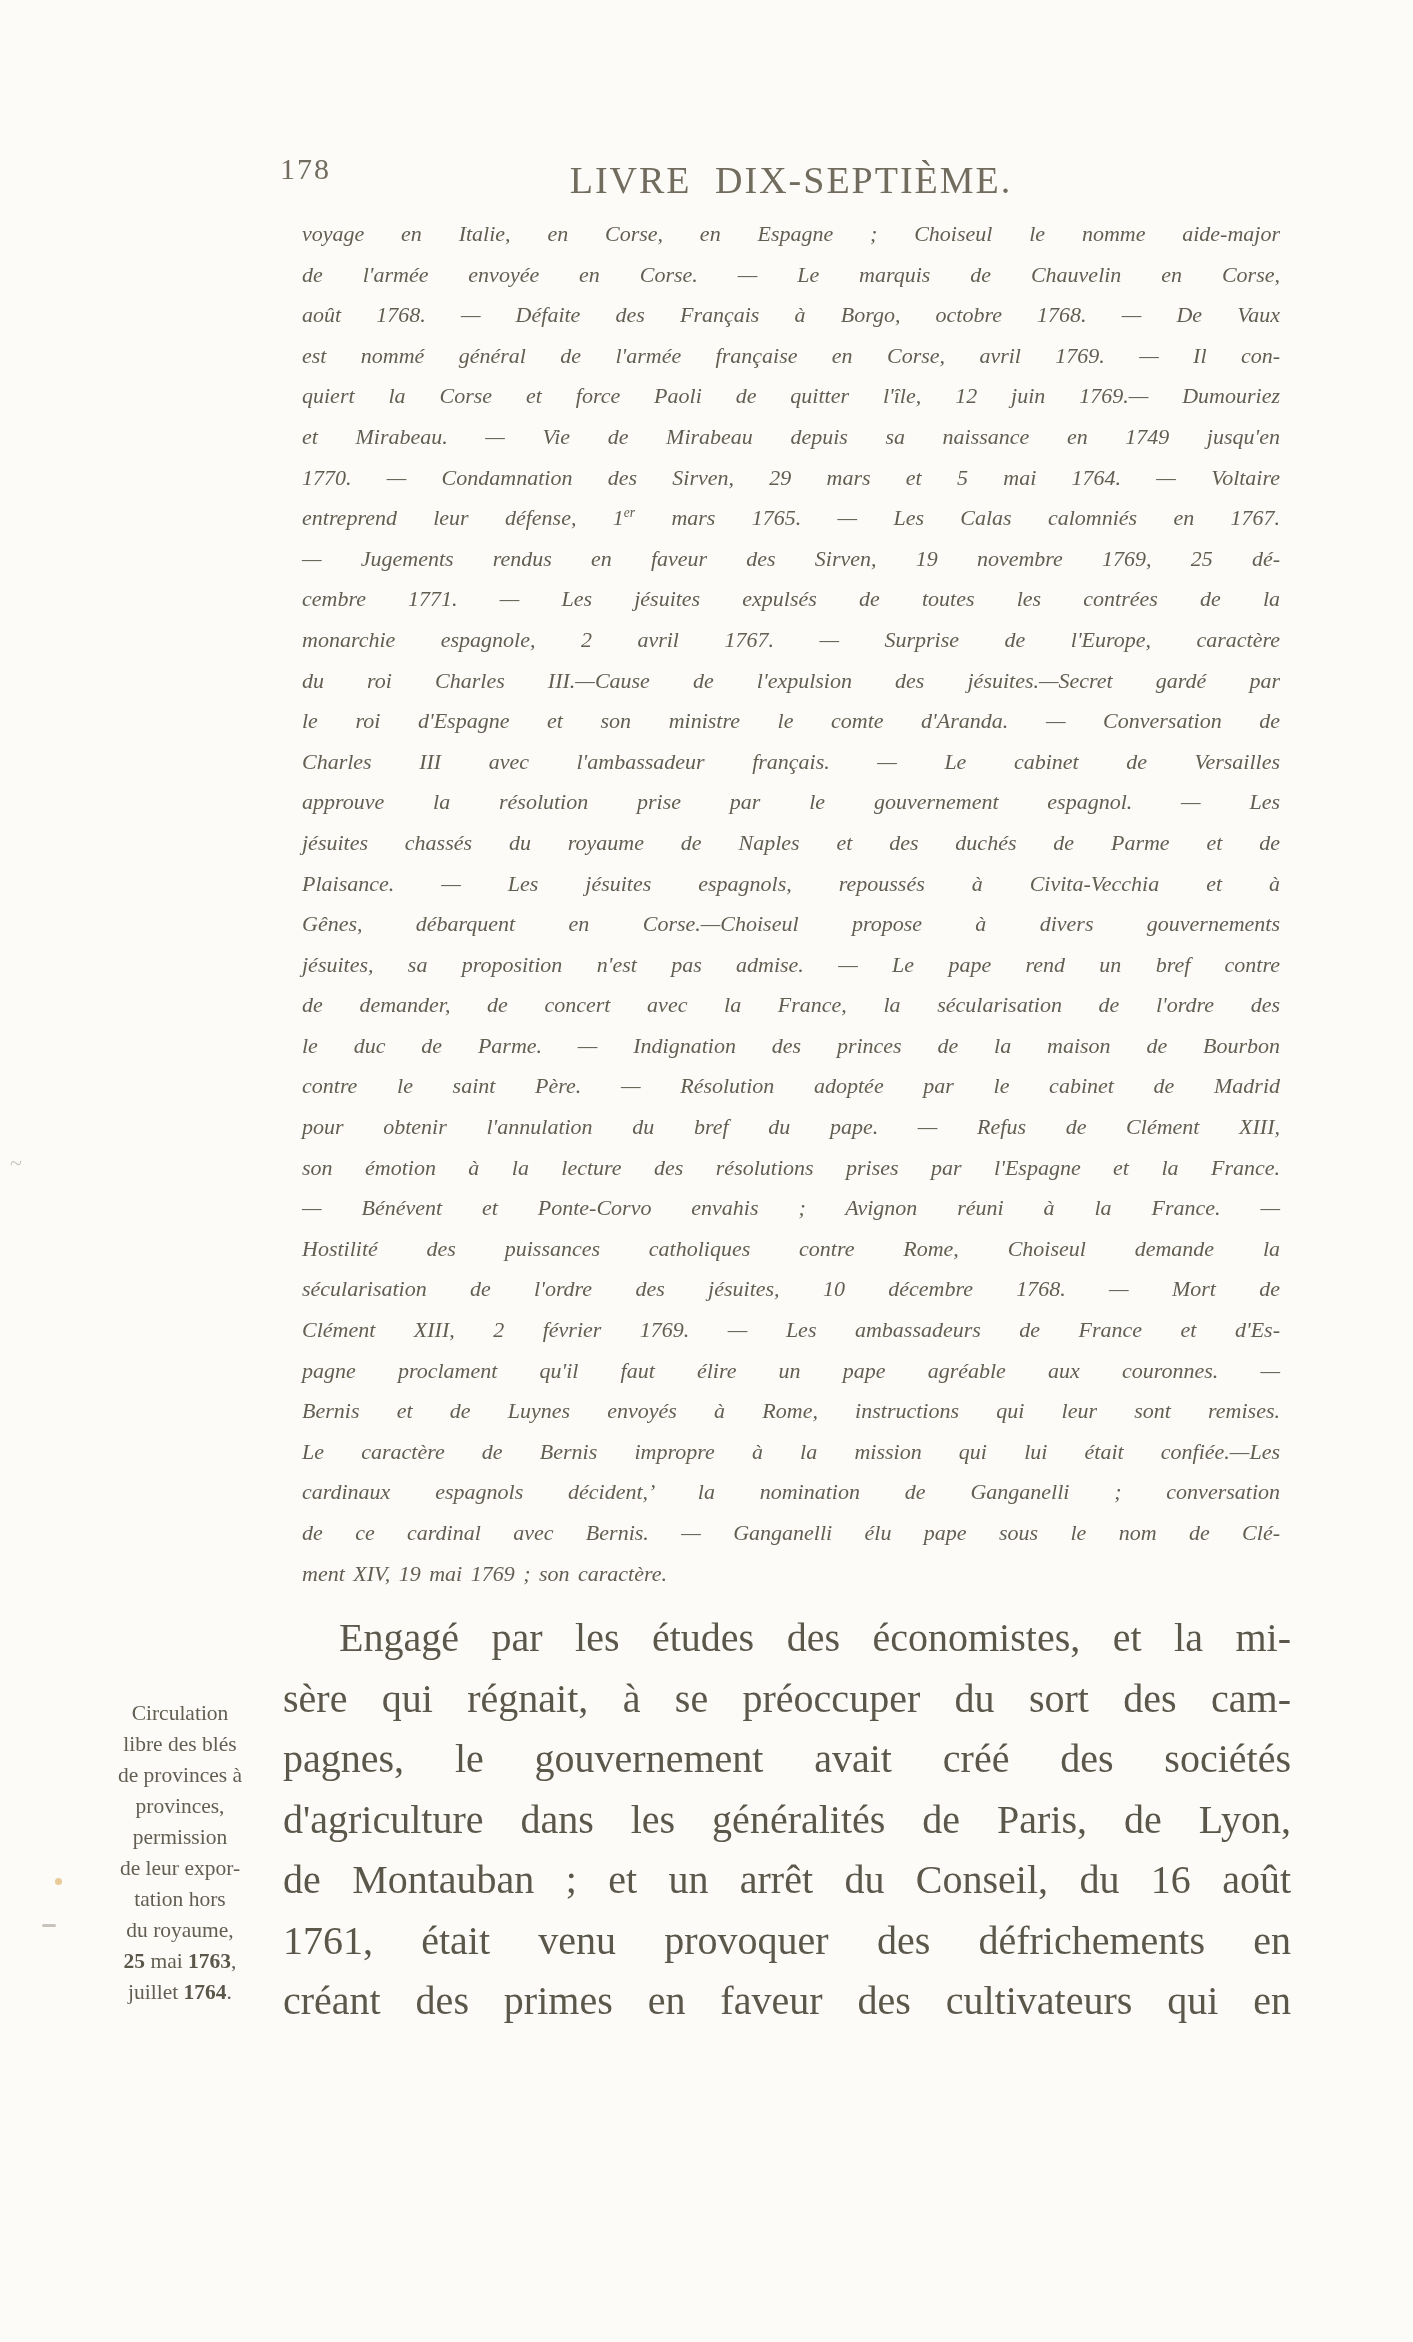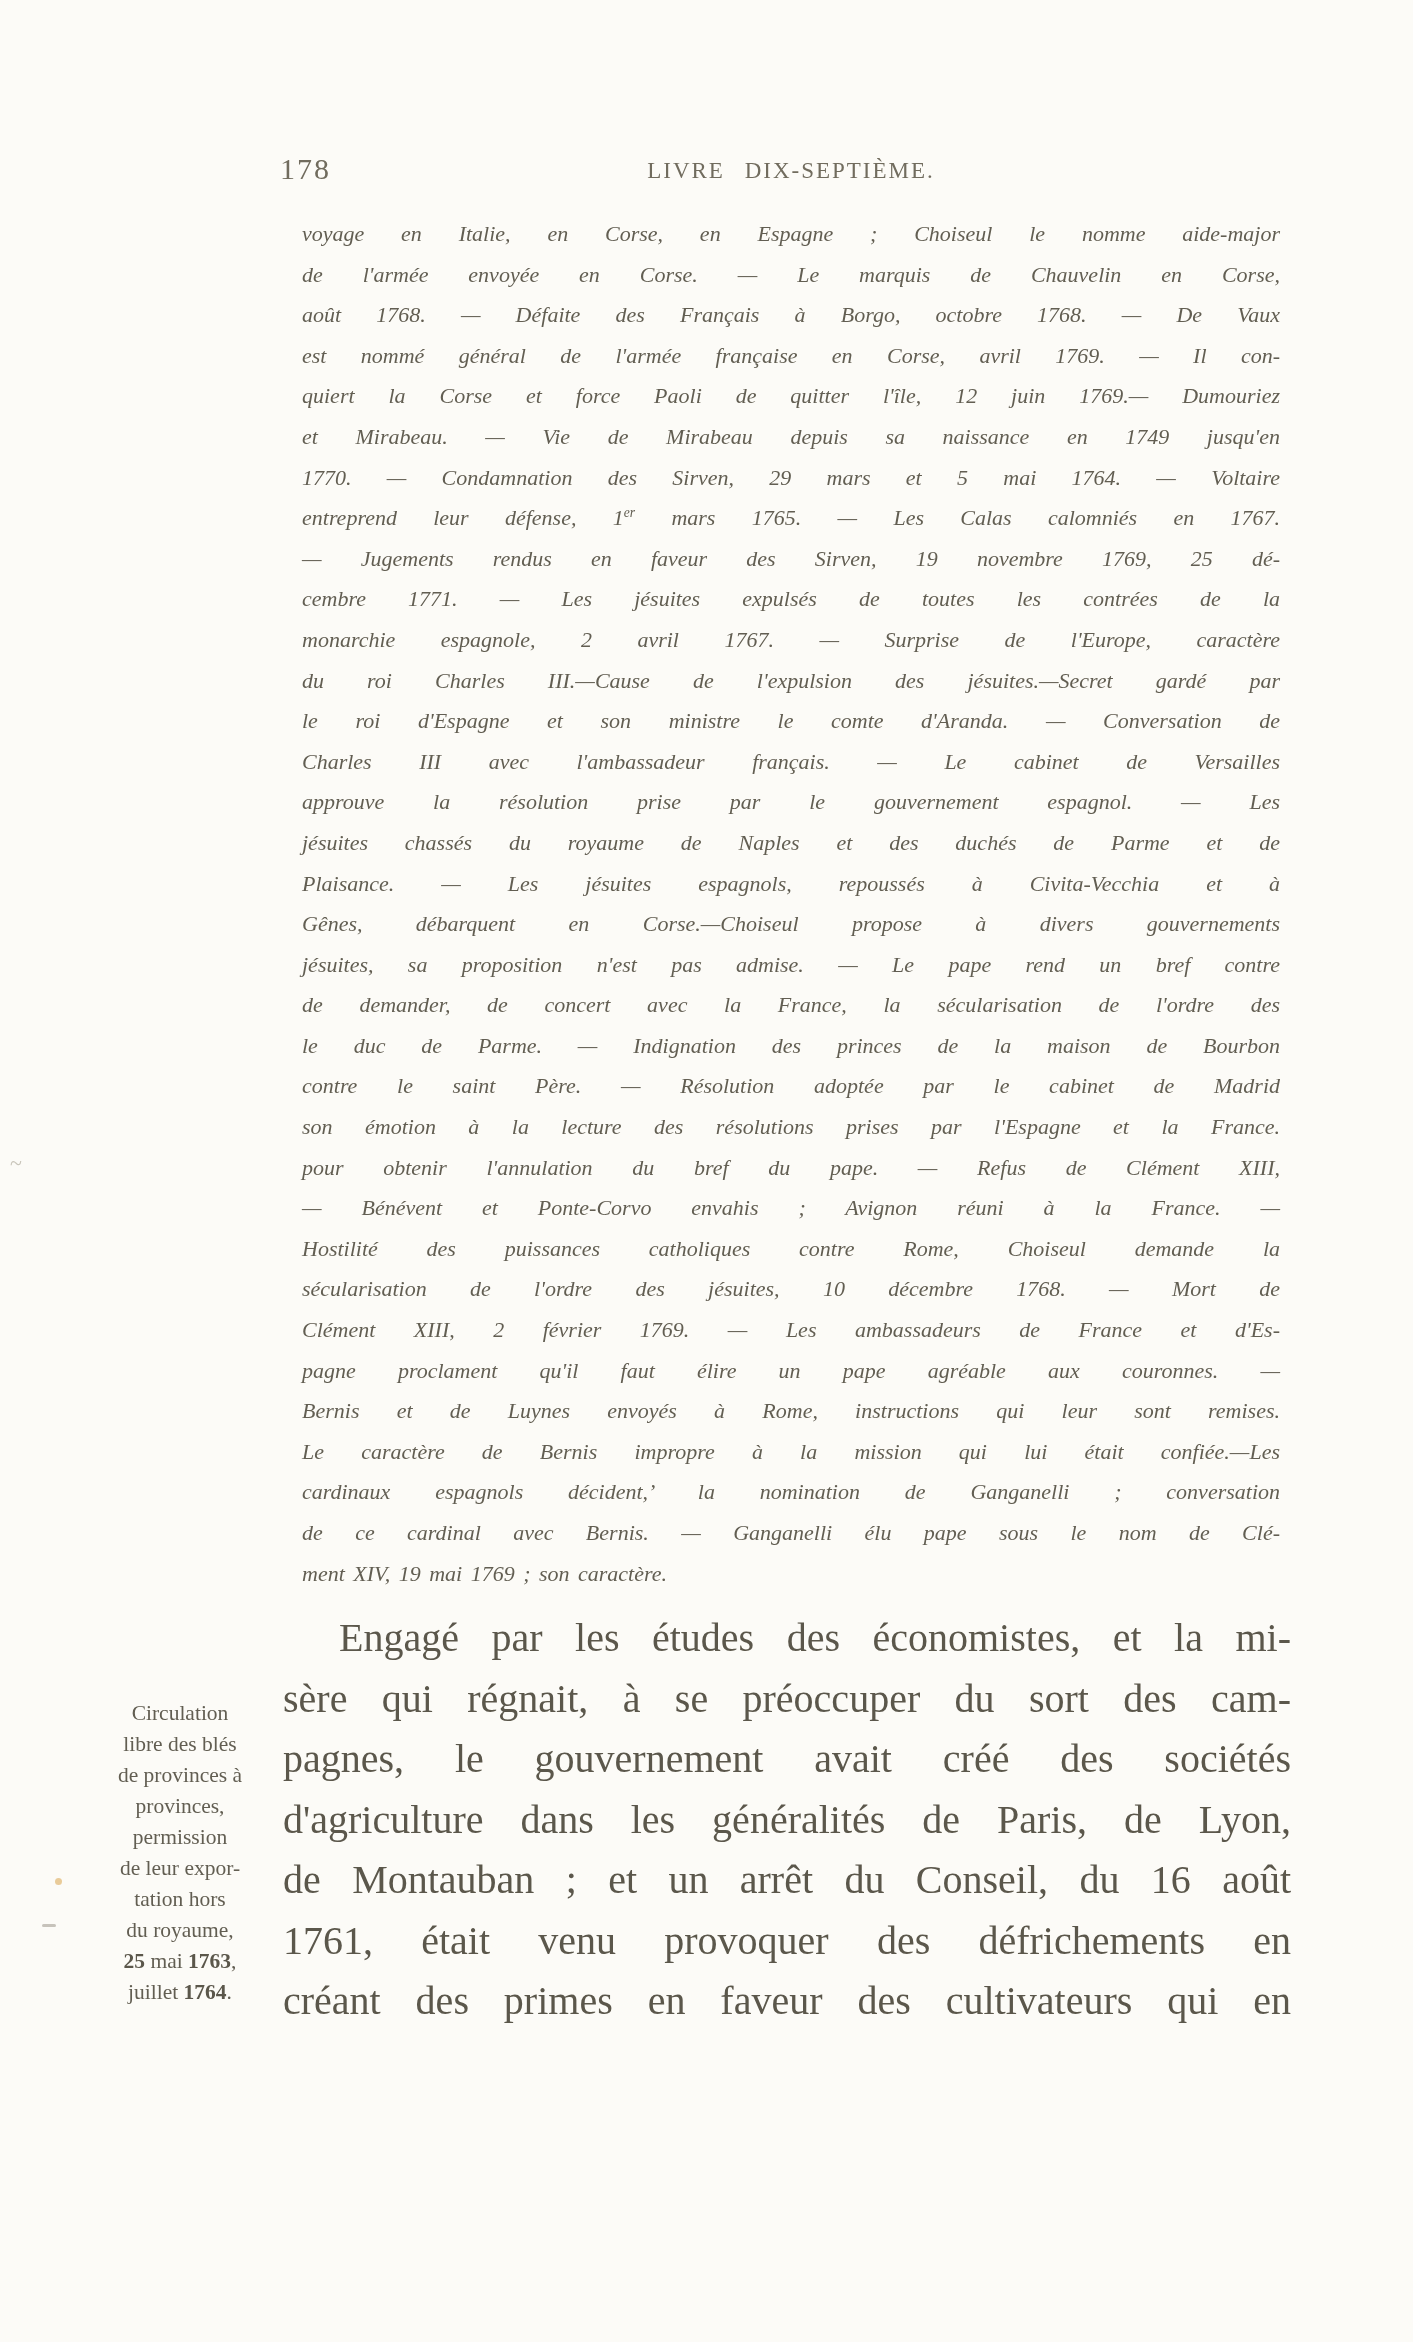--- a/index.html
+++ b/index.html
@@ -23,21 +23,21 @@
     font-size: 30px;
     letter-spacing: 2px;
     color: var(--ink-light, #716c5e);
   }
   .pagehead-title {
     position: absolute;
     left: 302px;
     top: 158px;
     width: 978px;
     text-align: center;
-    font-size: 23px;
+    font-size: 38px;
     letter-spacing: 2px;
     word-spacing: 12px;
     color: var(--ink-light, #716c5e);
   }
   
   .summary {
     position: absolute;
     left: 302px;
     top: 214px;
     width: 978px;
@@ -145,22 +145,22 @@
       <div class="line">le roi d'Espagne et son ministre le comte d'Aranda. — Conversation de</div>
       <div class="line">Charles III avec l'ambassadeur français. — Le cabinet de Versailles</div>
       <div class="line">approuve la résolution prise par le gouvernement espagnol. — Les</div>
       <div class="line">jésuites chassés du royaume de Naples et des duchés de Parme et de</div>
       <div class="line">Plaisance. — Les jésuites espagnols, repoussés à Civita-Vecchia et à</div>
       <div class="line">Gênes, débarquent en Corse.—Choiseul propose à divers gouvernements</div>
       <div class="line">jésuites, sa proposition n'est pas admise. — Le pape rend un bref contre</div>
       <div class="line">de demander, de concert avec la France, la sécularisation de l'ordre des</div>
       <div class="line">le duc de Parme. — Indignation des princes de la maison de Bourbon</div>
       <div class="line">contre le saint Père. — Résolution adoptée par le cabinet de Madrid</div>
+      <div class="line">pour obtenir l'annulation du bref du pape. — Refus de Clément XIII,</div>
       <div class="line">son émotion à la lecture des résolutions prises par l'Espagne et la France.</div>
-      <div class="line">pour obtenir l'annulation du bref du pape. — Refus de Clément XIII,</div>
       <div class="line">— Bénévent et Ponte-Corvo envahis ; Avignon réuni à la France. —</div>
       <div class="line">Hostilité des puissances catholiques contre Rome, Choiseul demande la</div>
       <div class="line">sécularisation de l'ordre des jésuites, 10 décembre 1768. — Mort de</div>
       <div class="line">Clément XIII, 2 février 1769. — Les ambassadeurs de France et d'Es-</div>
       <div class="line">pagne proclament qu'il faut élire un pape agréable aux couronnes. —</div>
       <div class="line">Bernis et de Luynes envoyés à Rome, instructions qui leur sont remises.</div>
       <div class="line">Le caractère de Bernis impropre à la mission qui lui était confiée.—Les</div>
       <div class="line">cardinaux espagnols décident,’ la nomination de Ganganelli ; conversation</div>
       <div class="line">de ce cardinal avec Bernis. — Ganganelli élu pape sous le nom de Clé-</div>
       <div class="line last-line">ment XIV, 19 mai 1769 ; son caractère.</div>

